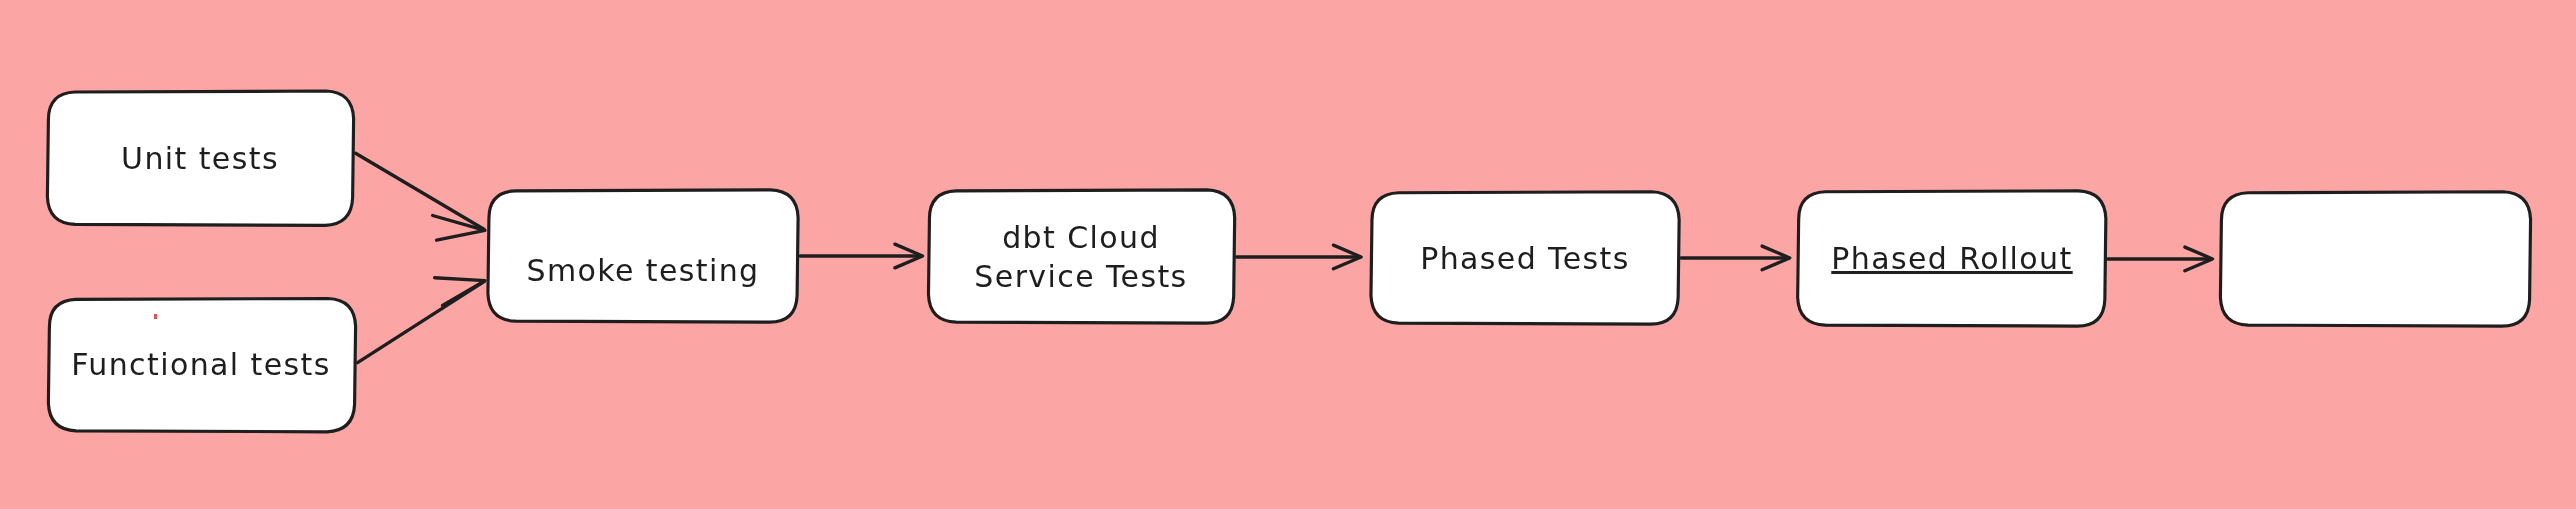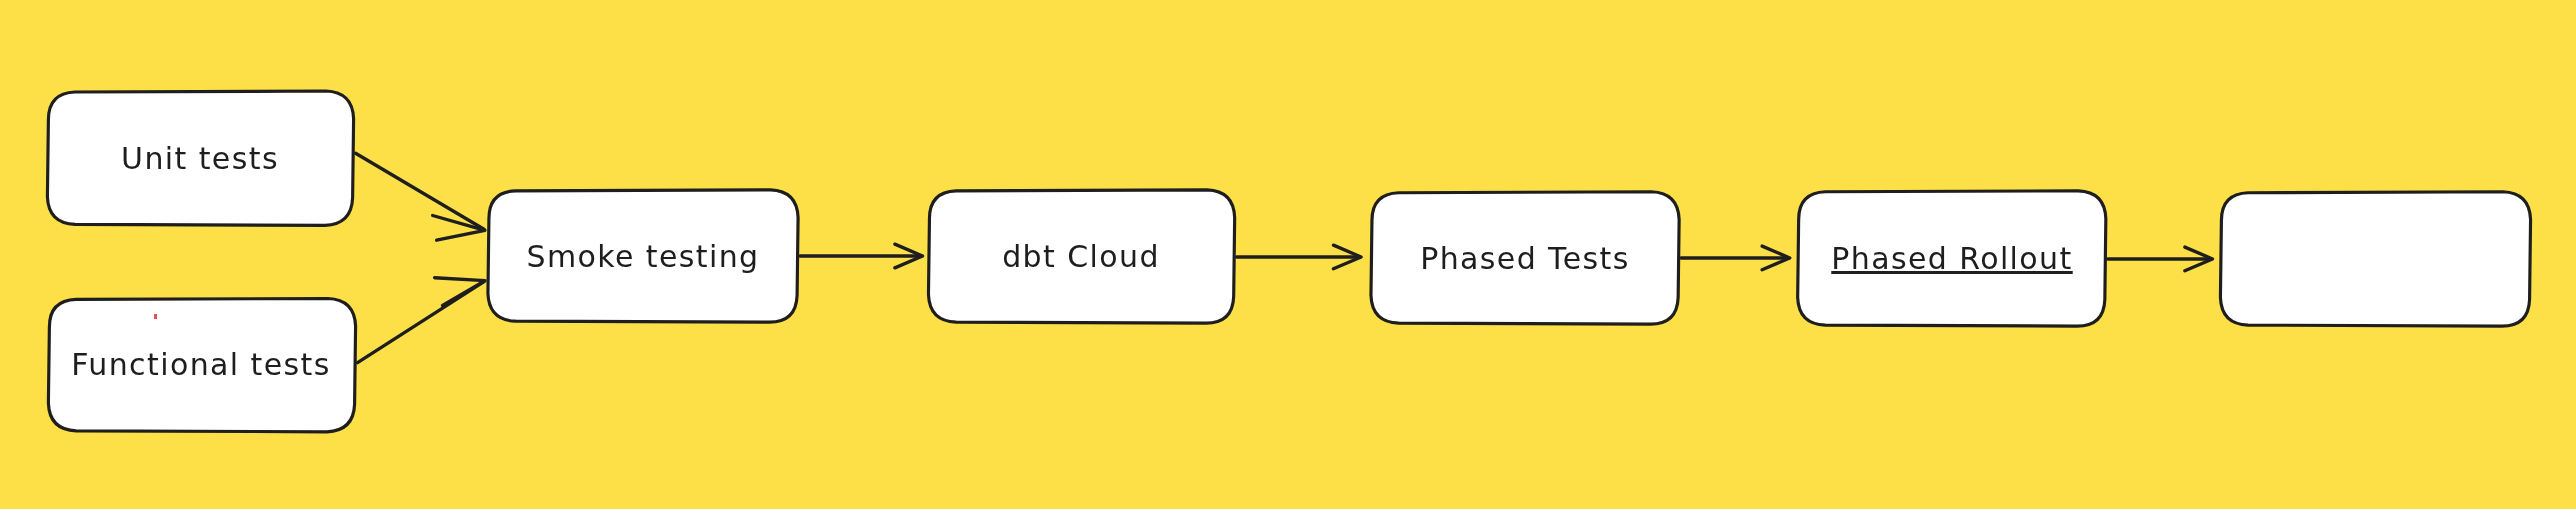--- a/index.html
+++ b/index.html
@@ -10,21 +10,21 @@
   body {
     width: 2576px;
     height: 510px;
     font-family: "DejaVu Sans", sans-serif;
     overflow: hidden;
   }
   #canvas {
     position: relative;
     width: 2576px;
     height: 510px;
-    background: #fde047;
+    background: #fca5a5;
   }
   #flow-svg {
     position: absolute;
     top: 0;
     left: 0;
     width: 2576px;
     height: 510px;
   }
   .node-shape {
     fill: #ffffff;
@@ -127,26 +127,27 @@
   </svg>
 
   <div class="node-label" style="left:47px; top:91px; width:306px; height:134px;">
     <span class="line">Unit tests</span>
   </div>
 
   <div class="node-label" style="left:47px; top:298px; width:308px; height:133px;">
     <span class="line">Functional tests</span>
   </div>
 
-  <div class="node-label" style="left:488px; top:190px; width:310px; height:132px;">
+  <div class="node-label" style="left:488px; top:204px; width:310px; height:132px;">
     <span class="line">Smoke testing</span>
   </div>
 
   <div class="node-label" style="left:928px; top:190px; width:306px; height:133px;">
     <span class="line">dbt Cloud</span>
+    <span class="line">Service Tests</span>
   </div>
 
   <div class="node-label" style="left:1371px; top:192px; width:308px; height:132px;">
     <span class="line">Phased Tests</span>
   </div>
 
   <div class="node-label" style="left:1798px; top:191px; width:308px; height:135px;text-decoration:underline;">
     <span class="line">Phased Rollout</span>
   </div>
 

